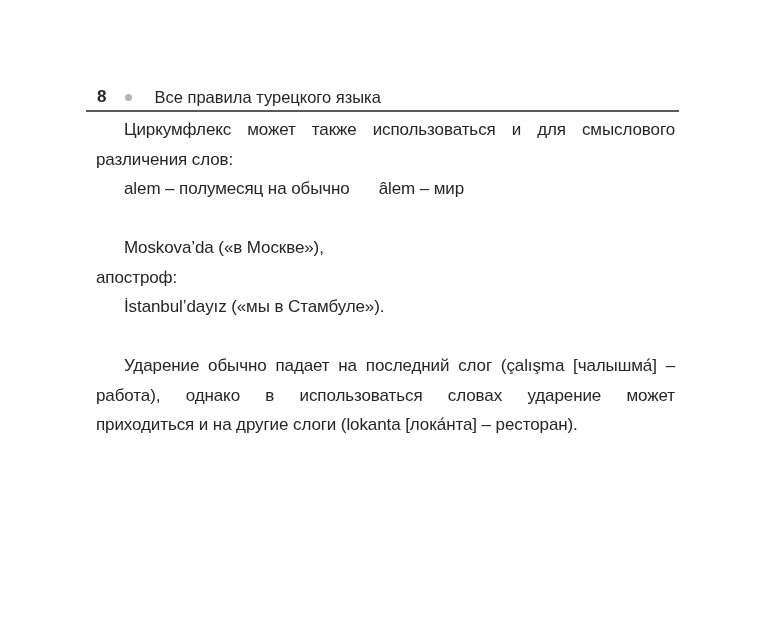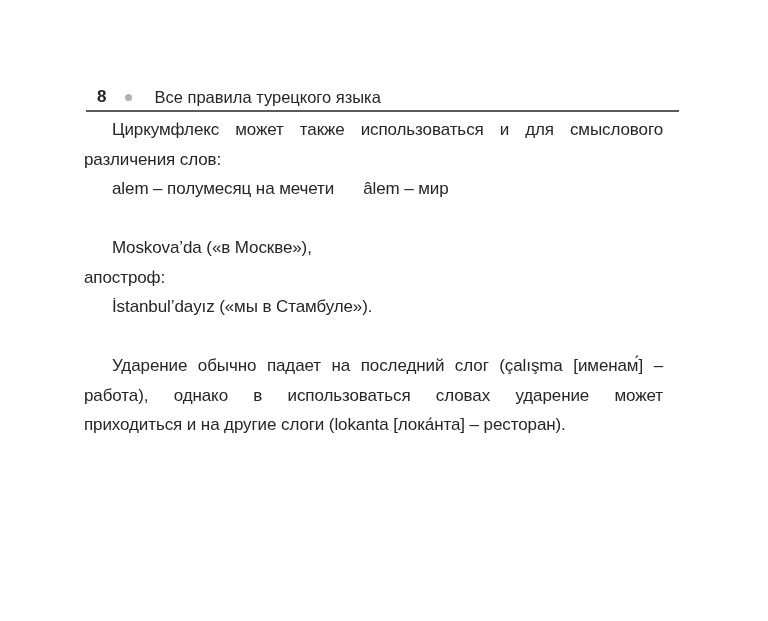--- a/index.html
+++ b/index.html
@@ -34,21 +34,21 @@
   .rule {
     position: absolute;
     left: 86px;
     top: 110px;
     width: 593px;
     height: 1.5px;
     background: #5a5a5a;
   }
   .content {
     position: absolute;
-    left: 84px;
+    left: 96px;
     top: 115px;
     width: 579px;
     font-size: 17px;
     letter-spacing: -0.1px;
   }
   .ln {
     line-height: 29.5px;
     min-height: 29.5px;
     white-space: nowrap;
   }
@@ -72,30 +72,30 @@
     <span class="title">Все правила турецкого языка</span>
   </div>
 
   <div class="rule"></div>
 
   <div class="content">
 
     <div class="ln indent just">Циркумфлекс может также использоваться и для смыслового</div>
     <div class="ln">различения слов:</div>
     <div class="ln indent">
-      <span>alem – полумесяц на мечети</span><span class="gap">âlem – мир</span>
+      <span>alem – полумесяц на обычно</span><span class="gap">âlem – мир</span>
     </div>
 
     <div class="ln blank"></div>
 
     <div class="ln indent">Moskova’da («в Москве»),</div>
     <div class="ln">апостроф:</div>
     <div class="ln indent">İstanbul’dayız («мы в Стамбуле»).</div>
 
     <div class="ln blank"></div>
 
-    <div class="ln indent just">Ударение обычно падает на последний слог (çalışma [именам́] –</div>
+    <div class="ln indent just">Ударение обычно падает на последний слог (çalışma [чалышма́] –</div>
     <div class="ln just">работа), однако в использоваться словах ударение может</div>
     <div class="ln">приходиться и на другие слоги (lokanta [лока́нта] – ресторан).</div>
 
   </div>
 
 </div>
 
 </body></html>

